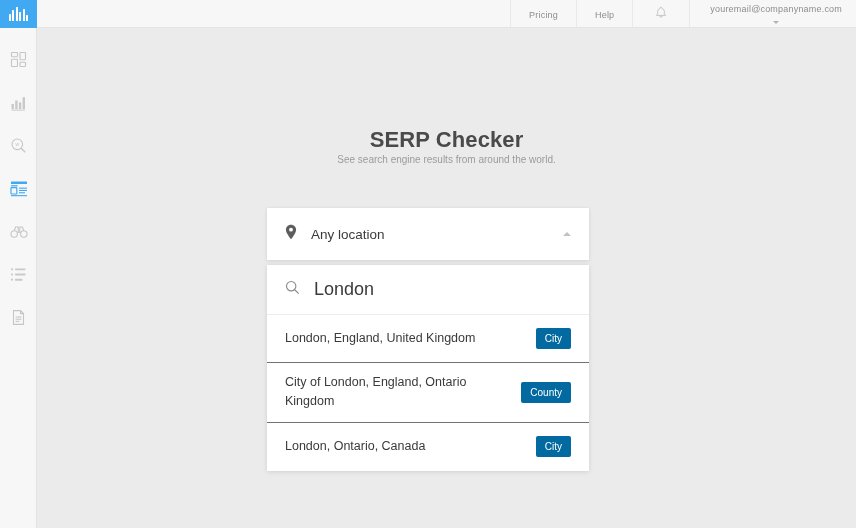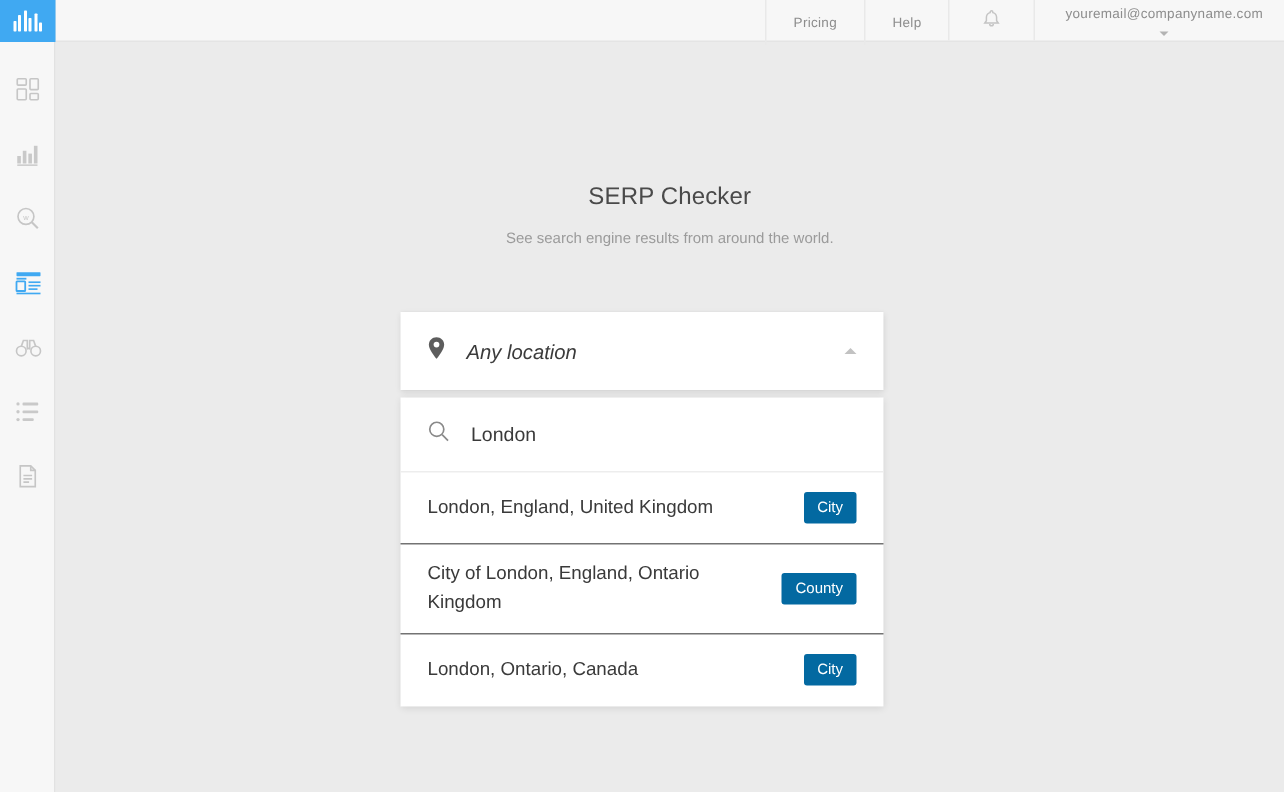--- a/index.html
+++ b/index.html
@@ -113,23 +113,23 @@
     position: absolute;
     left: 37px; top: 28px;
     width: 819px; height: 500px;
     background: #ebebeb;
   }
   .page-title {
     position: absolute;
     left: 0; top: 84px;
     width: 100%;
     text-align: center;
-    font-size: 16px;
+    font-size: 22px;
     color: #4a4a4a;
-    font-weight: normal;
+    font-weight: bold;
     letter-spacing: .1px;
   }
   .page-subtitle {
     position: absolute;
     left: 0; top: 116px;
     width: 100%;
     text-align: center;
     font-size: 10px;
     color: #9b9b9b;
   }
@@ -209,21 +209,20 @@
     height: 52px;
     background: #ffffff;
     box-shadow: 0 1px 4px rgba(0,0,0,.10), 0 0 1px rgba(0,0,0,.06);
     display: flex;
     align-items: center;
     padding: 0 18px;
     gap: 14px;
     cursor: pointer;
     position: relative;
     z-index: 2;
-    font-style: italic;
   }
   .loc-head-label {
     font-size: 13.5px;
     color: #3b3b3b;
     flex: 1;
   }
   .caret-up {
     width: 0; height: 0;
     border-left: 4px solid transparent;
     border-right: 4px solid transparent;
@@ -238,21 +237,21 @@
   .loc-search {
     height: 50px;
     display: flex;
     align-items: center;
     padding: 0 18px;
     gap: 14px;
     border-bottom: 1px solid #ededed;
     cursor: text;
   }
   .loc-search-value {
-    font-size: 13px;
+    font-size: 18px;
     color: #3a3a3a;
   }
   .loc-row {
     min-height: 48px;
     display: flex;
     align-items: center;
     justify-content: space-between;
     padding: 10px 18px 10px 18px;
     border-bottom: 1px solid #737373;
     cursor: pointer;

